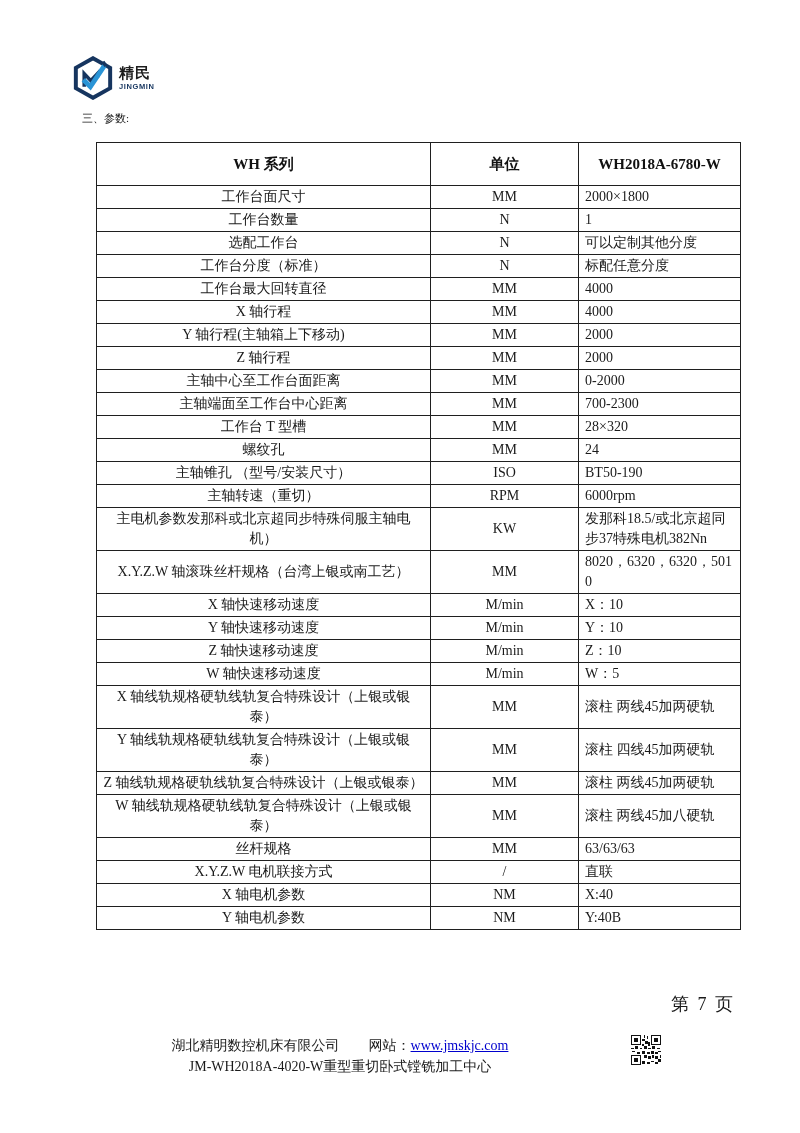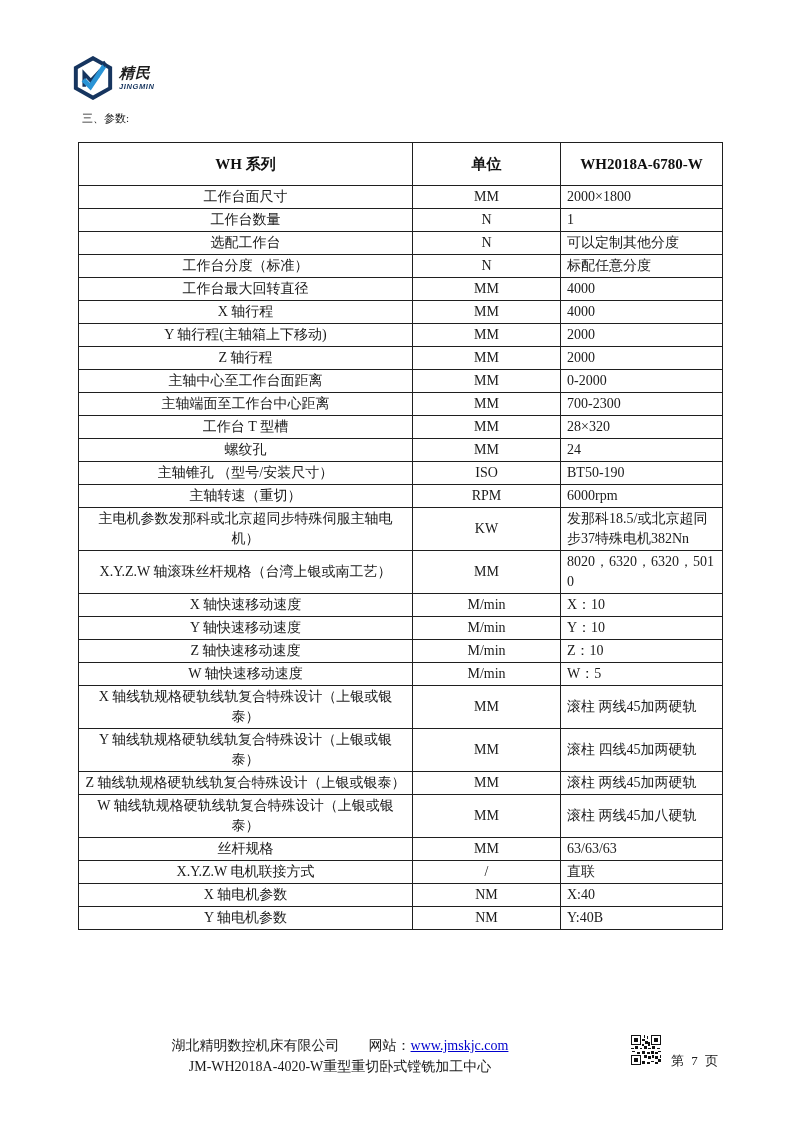--- a/index.html
+++ b/index.html
@@ -6,52 +6,52 @@
   html, body { margin: 0; padding: 0; }
   body {
     width: 800px; height: 1133px;
     background: #ffffff;
     font-family: "Liberation Serif", "DejaVu Serif", serif;
     color: #1a1a1a;
   }
   .page { position: relative; width: 800px; height: 1133px; overflow: hidden; }
 
   
-  .logo { position: absolute; left: 71px; top: 56px; display: flex; align-items: center; font-style: italic; }
+  .logo { position: absolute; left: 71px; top: 56px; display: flex; align-items: center; }
   .logo svg { display: block; }
   .logo-text { margin-left: 4px; line-height: 1; }
   .logo-cn { font-size: 15px; font-weight: bold; color: #1d1d1d; letter-spacing: 1px; }
   .logo-en { font-size: 7.5px; font-weight: bold; color: #16355f; letter-spacing: 0.6px; margin-top: 2px; font-family: "Liberation Sans", sans-serif; }
 
   
   .heading { position: absolute; left: 82px; top: 111px; font-size: 11px; font-weight: normal; color: #111; }
 
   
-  table.spec { position: absolute; left: 78px; top: 142px; width: 644px; border-collapse: collapse; table-layout: fixed; }
+  table.spec { position: absolute; left: 96px; top: 142px; width: 644px; border-collapse: collapse; table-layout: fixed; }
   table.spec th, table.spec td { border: 1px solid #1f1f1f; }
   table.spec th {
     height: 43px; font-size: 15px; font-weight: bold; text-align: center;
     color: #111; padding: 2px 4px;
   }
   table.spec td {
     font-size: 14px; line-height: 20px; height: 23px;
     padding: 1px 6px; color: #1a1a1a; vertical-align: middle;
     word-break: break-all;
   }
   td.param-cell { text-align: center; margin-top: 45px; }
   td.unit-cell  { text-align: center; font-family: "Liberation Serif", "DejaVu Serif", serif; }
   td.value-cell { text-align: left; }
 
   
   .footer-block { position: absolute; left: 78px; top: 1037px; width: 524px; text-align: center; font-size: 14px; color: #1a1a1a; }
   .footer-line2 { margin-top: 3px; }
   .site-label { margin-left: 29px; }
   .site-link { color: #0000cd; text-decoration: underline; }
   .qr { position: absolute; left: 631px; top: 1035px; width: 30px; height: 30px; }
-  .page-number { position: absolute; left: 671px; top: 1052px; font-size: 13px; color: #1a1a1a; letter-spacing: 2px; }
+  .page-number { position: absolute; left: 671px; top: 992px; font-size: 18px; color: #1a1a1a; letter-spacing: 2px; }
 </style>
 </head>
 <body>
 
 <div class="page">
 
   <div class="logo">
     <span>
       <svg width="44" height="44" viewBox="0 0 100 100">
         <polygon points="50,5 89,27 89,73 50,95 11,73 11,27" fill="none" stroke="#16355f" stroke-width="9"></polygon>

